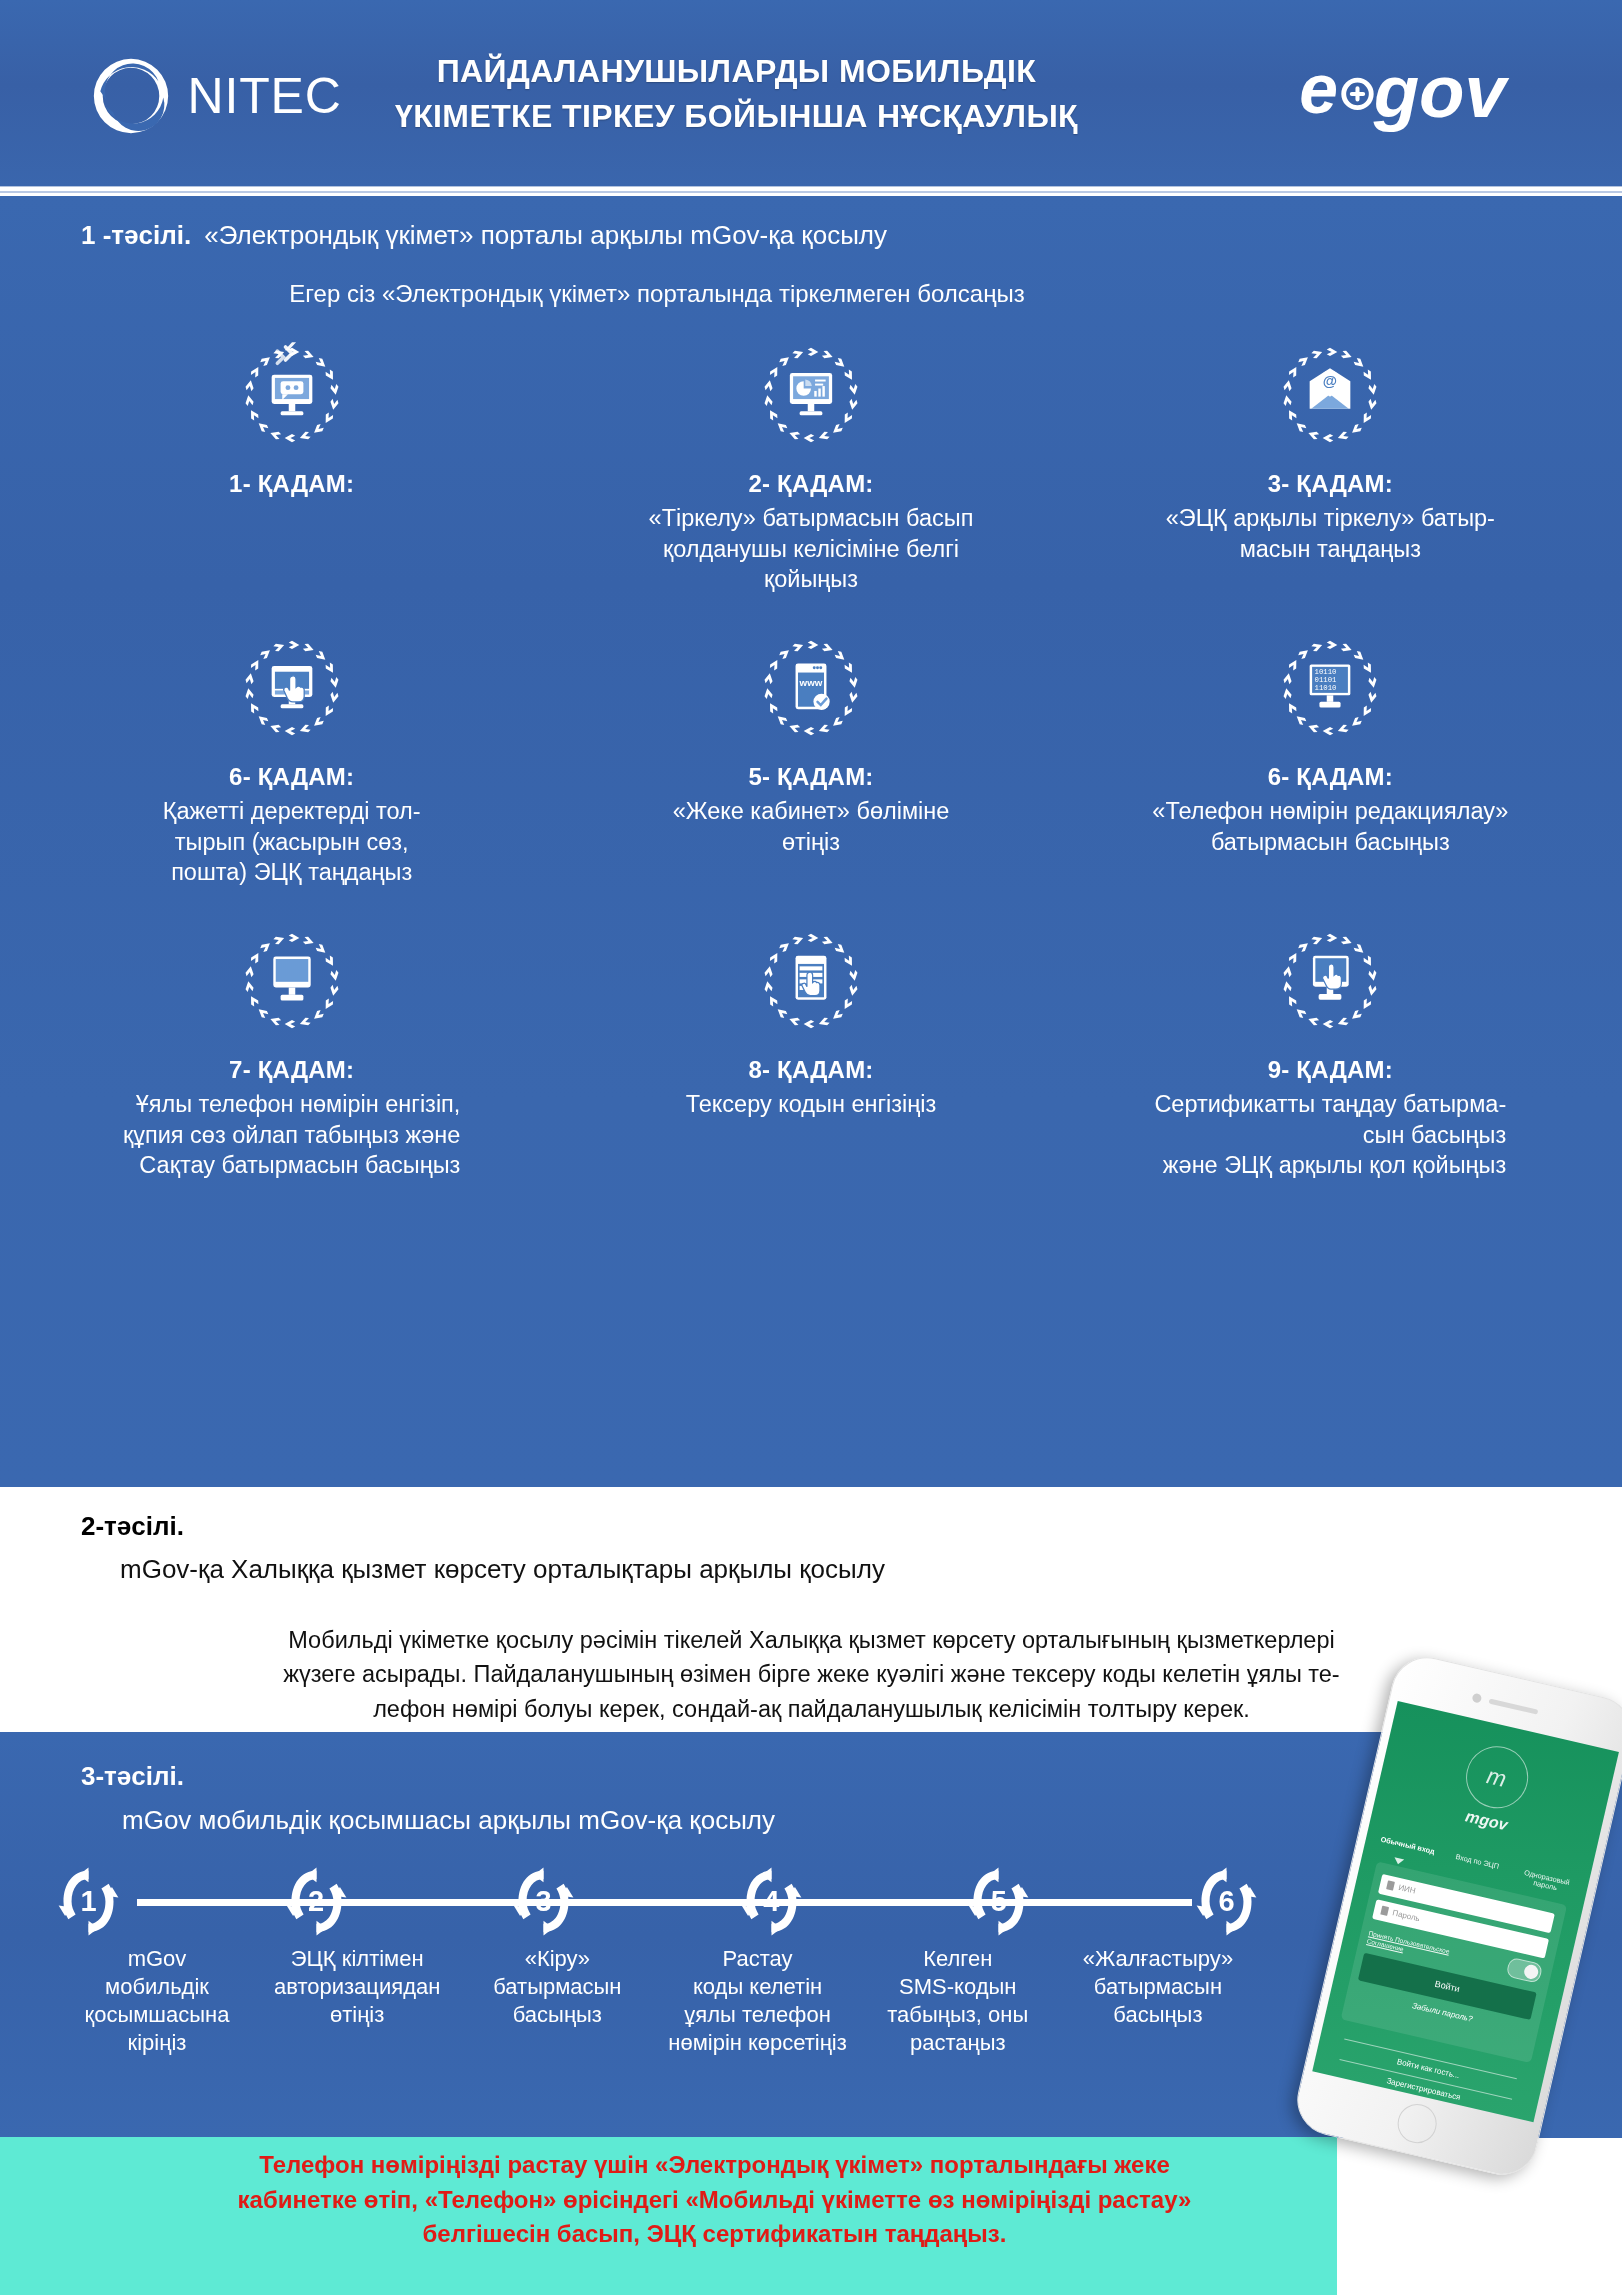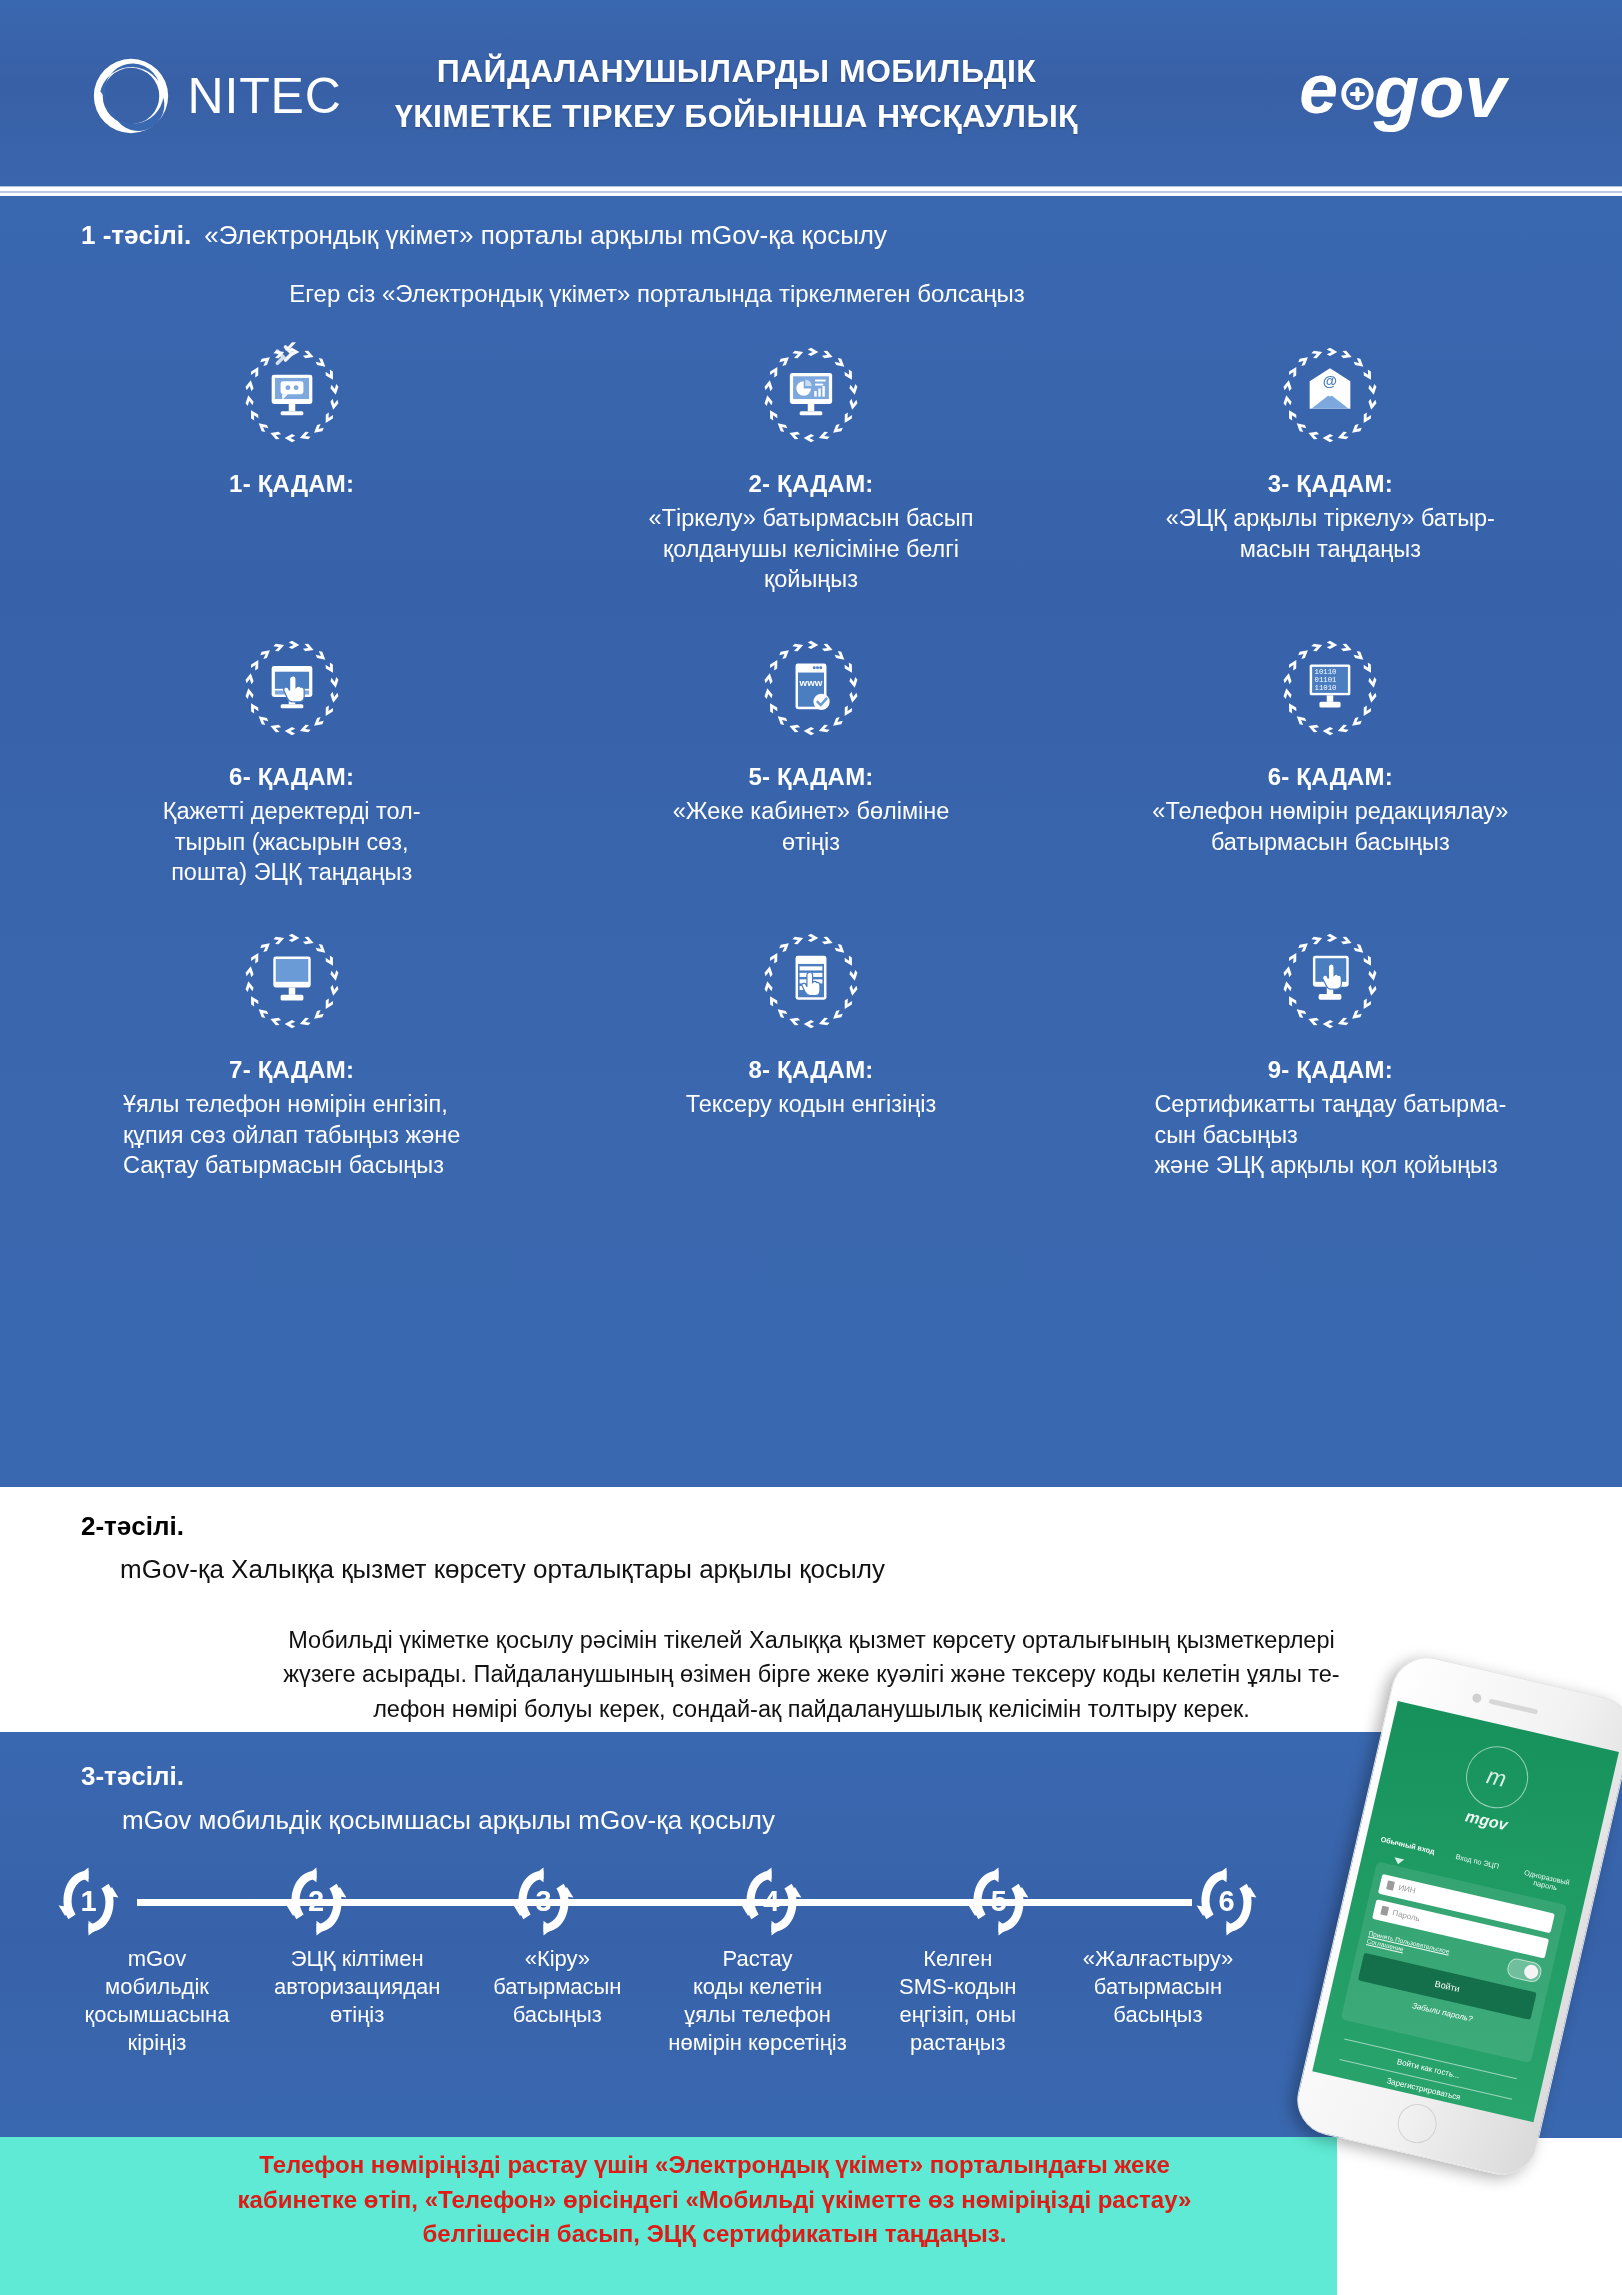--- a/index.html
+++ b/index.html
@@ -67,21 +67,21 @@
   }
   .step{display:flex;flex-direction:column;align-items:center;padding:0 23px;}
   .step .wreath{margin-bottom:11.4px;}
   .step .s-title{
     color:#ffffff;font-weight:bold;font-size:24px;margin-bottom:4.9px;text-align:center;
     letter-spacing:0.2px;
   }
   .step .s-desc{
     color:#ffffff;font-size:23.5px;line-height:1.30;text-align:center;white-space:pre-line;
   }
-  .row3 .s-desc{text-align:left;}
+  .row3 .s-desc{text-align:right;}
   .sec1-note{
     position:absolute;left:0;top:1063px;width:1623px;text-align:center;
     color:#ffffff;font-size:24px;line-height:1.42;white-space:pre-line;
   }
 
   
   .sec2{
     position:absolute;left:0;top:1487px;width:1623px;height:244px;background:#ffffff;
   }
   .m2-label{position:absolute;left:81px;top:24px;color:#000000;font-weight:bold;font-size:26px;}
@@ -785,21 +785,21 @@
 өтіңіз</div>
         <div class="flow-label">«Кіру»
 батырмасын
 басыңыз</div>
         <div class="flow-label">Растау
 коды келетін
 ұялы телефон
 нөмірін көрсетіңіз</div>
         <div class="flow-label">Келген
 SMS-кодын
-еңгізіп, оны
+табыңыз, оны
 растаңыз</div>
         <div class="flow-label">«Жалғастыру»
 батырмасын
 басыңыз</div>
       </div>
     </div>
   </div>
 
   <div class="footer">
     <div class="footer-text">Телефон нөміріңізді растау үшін «Электрондық үкімет» порталындағы жеке

